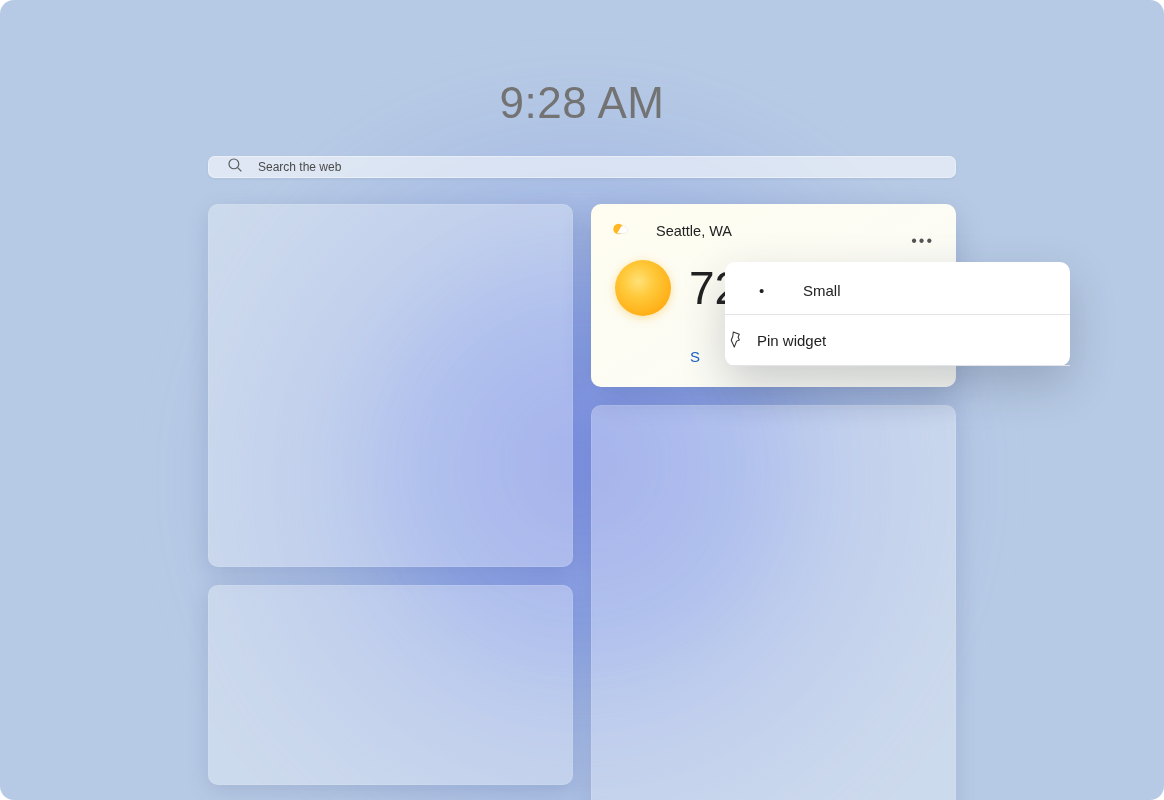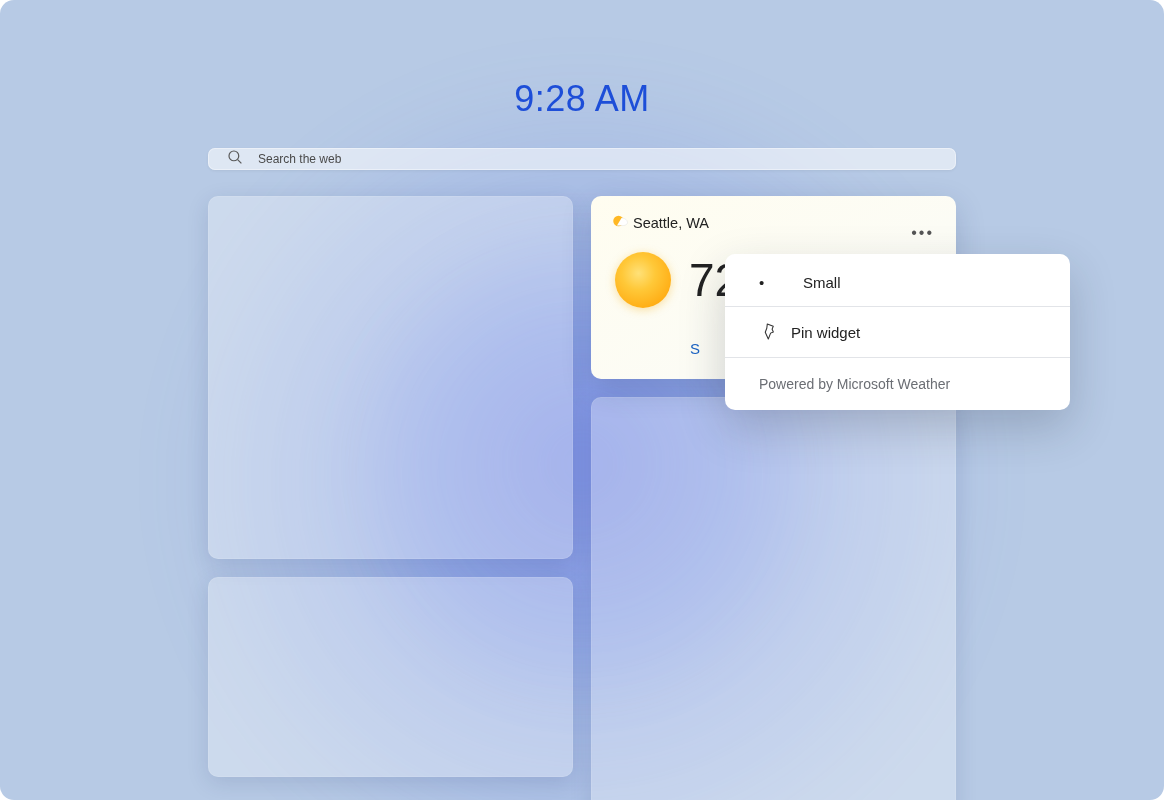--- a/index.html
+++ b/index.html
@@ -42,23 +42,23 @@
     .panel {
       position: relative;
       width: 100%;
       height: 100%;
       padding-top: 78px;
       display: flex;
       flex-direction: column;
       align-items: center;
     }
     .clock {
-      font-size: 36px;
+      font-size: 44px;
       font-weight: 400;
-      color: #1d4ed8;
+      color: #737373;
       letter-spacing: 0.5px;
       margin-bottom: 28px;
     }
     .search {
       width: 748px;
       height: 46px;
       background: rgba(255, 255, 255, 0.55);
       border-radius: 7px;
       display: flex;
       align-items: center;
@@ -94,21 +94,21 @@
     .wblank2 { height: 200px; }
     .wblank3 { height: 420px; }
     .weather {
       background: linear-gradient(150deg, #fffdf0 0%, #fcfcf5 60%, #f7f8f4 100%);
       border-radius: 10px;
       height: 183px;
       padding: 16px 20px 0 20px;
       box-shadow: 0 10px 30px rgba(20, 40, 90, 0.18);
       position: relative;
     }
-    .weather-header { display: flex; align-items: center; gap: 4px; }
+    .weather-header { display: flex; align-items: center; gap: 27px; }
     .sun-icon-small { width: 18px; height: 18px; }
     .weather-loc { font-size: 14.5px; color: #222; }
     .weather-more {
       position: absolute;
       top: 28px;
       right: 22px;
       font-size: 16px;
       letter-spacing: 2px;
       color: #555;
       cursor: pointer;
@@ -163,21 +163,20 @@
       font-size: 15px;
     }
     .cm-item .label { margin-left: 44px; }
     .cm-divider { height: 1px; background: #e2e4e8; }
     .cm-pin {
       height: 50px;
       display: flex;
       align-items: center;
       font-size: 15px;
       color: #222;
-      padding-left: 34px;
       cursor: pointer;
     }
     .cm-pin svg { width: 18px; height: 18px; margin-right: 14px; }
     .cm-footer {
       height: 52px;
       display: flex;
       align-items: center;
       padding-left: 34px;
       font-size: 14px;
       color: #6b6e74;
@@ -237,17 +236,16 @@
         <div class="cm-divider"></div>
         <div class="cm-pin">
           <span>
             <svg viewBox="0 0 24 24" fill="none" stroke="#323232" stroke-width="1.4" stroke-linecap="round" stroke-linejoin="round">
               <path d="M15 3 L21 9 L18 12 L18 16 L14 16 L8 22 L8 16 L8 12 L12 8 L15 3 Z" transform="rotate(-24 12 12)"></path>
             </svg>
           </span>
           <span>Pin widget</span>
         </div>
         <div class="cm-divider"></div>
-        <div class="cm-footer">Powered by Microsoft Weather</div>
       </div>
     </div>
   </div>
 </div>
 
 </body></html>

